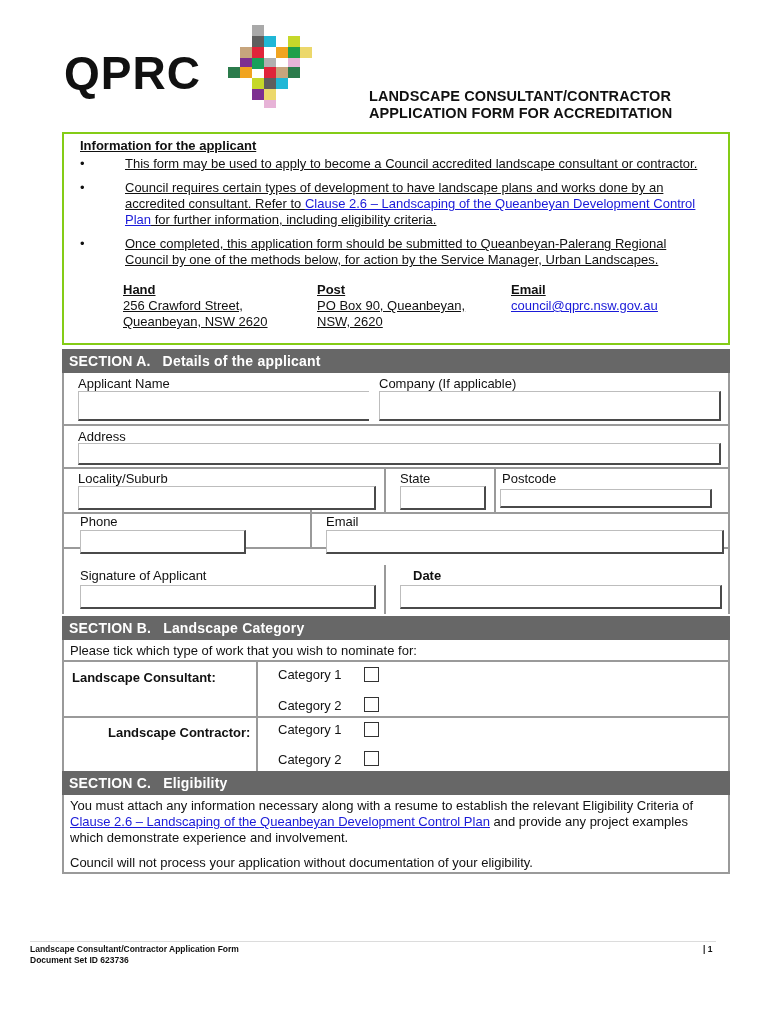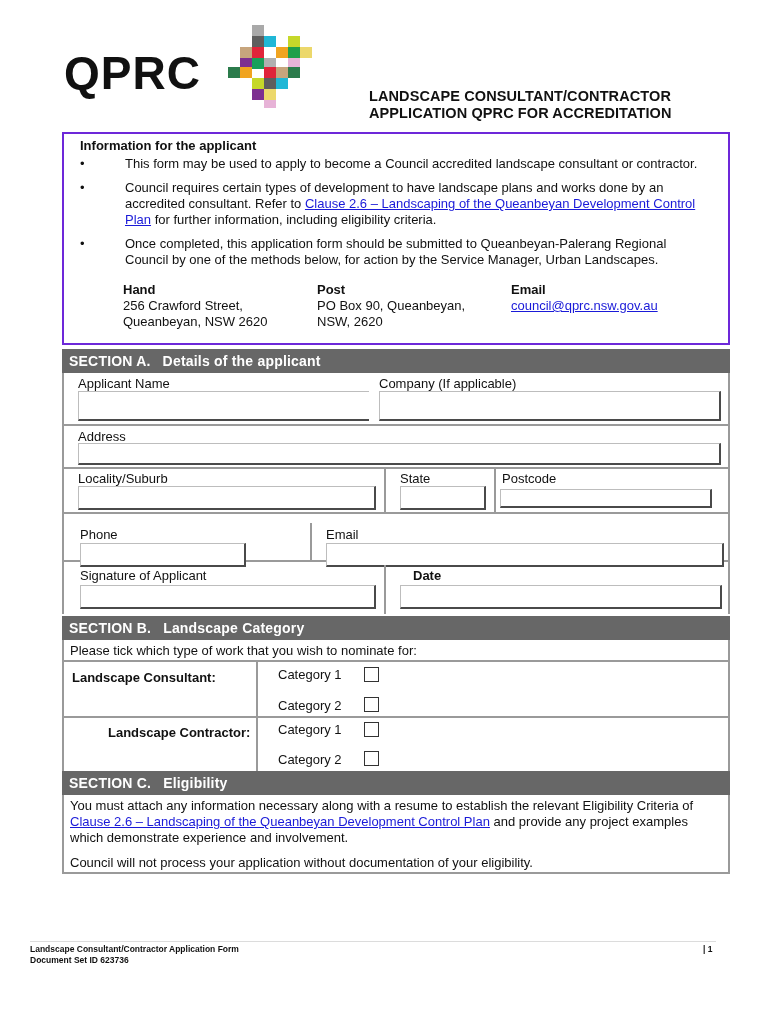--- a/index.html
+++ b/index.html
@@ -6,21 +6,21 @@
   html, body { width: 770px; height: 1024px; background: #ffffff; }
   body { position: relative; font-family: "Liberation Sans", sans-serif; color: #111; overflow: hidden; }
 
   
   .logo-text { position: absolute; left: 64px; top: 50px; font-size: 46px; font-weight: 700; letter-spacing: 1px; color: #111; line-height: 1; font-family: "Liberation Sans", sans-serif; }
   .logo-mark { position: absolute; left: 228px; top: 22px; width: 80px; width: 80px; height: 80px; }
   .logo-mark .px { position: absolute; width: 12px; height: 11px; }
   .doc-title { position: absolute; left: 369px; top: 88px; font-size: 14.5px; font-weight: 700; line-height: 17px; letter-spacing: 0.1px; }
 
   
-  .box { position: absolute; left: 62px; width: 668px; border: 2px solid #6d28d9; background: #fff; }
+  .box { position: absolute; left: 62px; width: 668px; border: 2px solid #84cc16; background: #fff; text-decoration: underline; }
 
   .info { top: 132px; height: 213px; padding: 4px 0 0 16px; font-size: 13px; line-height: 16px; }
   .info-heading { font-weight: 700; margin-bottom: 2px; }
   .bullet { position: relative; padding-left: 45px; padding-right: 20px; margin-bottom: 8px; }
   .bullet .dot { position: absolute; left: 0; top: 0; width: 10px; }
   .link { color: #1a1ad8; text-decoration: underline; }
   .methods { display: flex; margin-left: 43px; margin-top: 14px; }
   .method { font-size: 13px; line-height: 16px; }
   .method .mh { font-weight: 700; }
   .m1 { width: 194px; } .m2 { width: 194px; } .m3 { width: 200px; }
@@ -77,21 +77,21 @@
     <div class="px" style="left:36px;top:56px;background:#5e5e5e;"></div>
     <div class="px" style="left:48px;top:56px;background:#20b7d6;"></div>
     <div class="px" style="left:24px;top:67px;background:#7d2f90;"></div>
     <div class="px" style="left:36px;top:67px;background:#ecd86b;"></div>
     <div class="px" style="left:36px;top:78px;background:#e7b3d7;height:8px;"></div>
   </div>
 </div>
 
 <div class="doc-title">
   <div>LANDSCAPE CONSULTANT/CONTRACTOR</div>
-  <div>APPLICATION QPRC FOR ACCREDITATION</div>
+  <div>APPLICATION FORM FOR ACCREDITATION</div>
 </div>
 
 <div class="box info">
   <div class="info-heading">Information for the applicant</div>
 
   <div class="bullet">
     <span class="dot">•</span>
     <span>This form may be used to apply to become a Council accredited landscape consultant or contractor.</span>
   </div>
 
@@ -153,21 +153,21 @@
       <div class="lbl" style="left:6px;top:2px;">Postcode</div>
       <div class="inp" style="left:4px;top:20px;width:212px;height:19px;"></div>
     </div>
   </div>
 
   <div class="row" style="top:53px;height:43px;">
     <div class="lbl" style="left:14px;top:3px;">Address</div>
     <div class="inp" style="left:14px;top:17px;width:643px;height:22px;"></div>
   </div>
 
-  <div class="row" style="top:150px;height:39px;">
+  <div class="row" style="top:137px;height:39px;">
     <div class="cell" style="left:0;width:246px;">
       <div class="lbl" style="left:16px;top:4px;">Phone</div>
       <div class="inp" style="left:16px;top:20px;width:166px;height:24px;"></div>
     </div>
     <div class="cell bl" style="left:246px;right:0;">
       <div class="lbl" style="left:14px;top:4px;">Email</div>
       <div class="inp" style="left:14px;top:20px;width:398px;height:24px;"></div>
     </div>
   </div>
 

